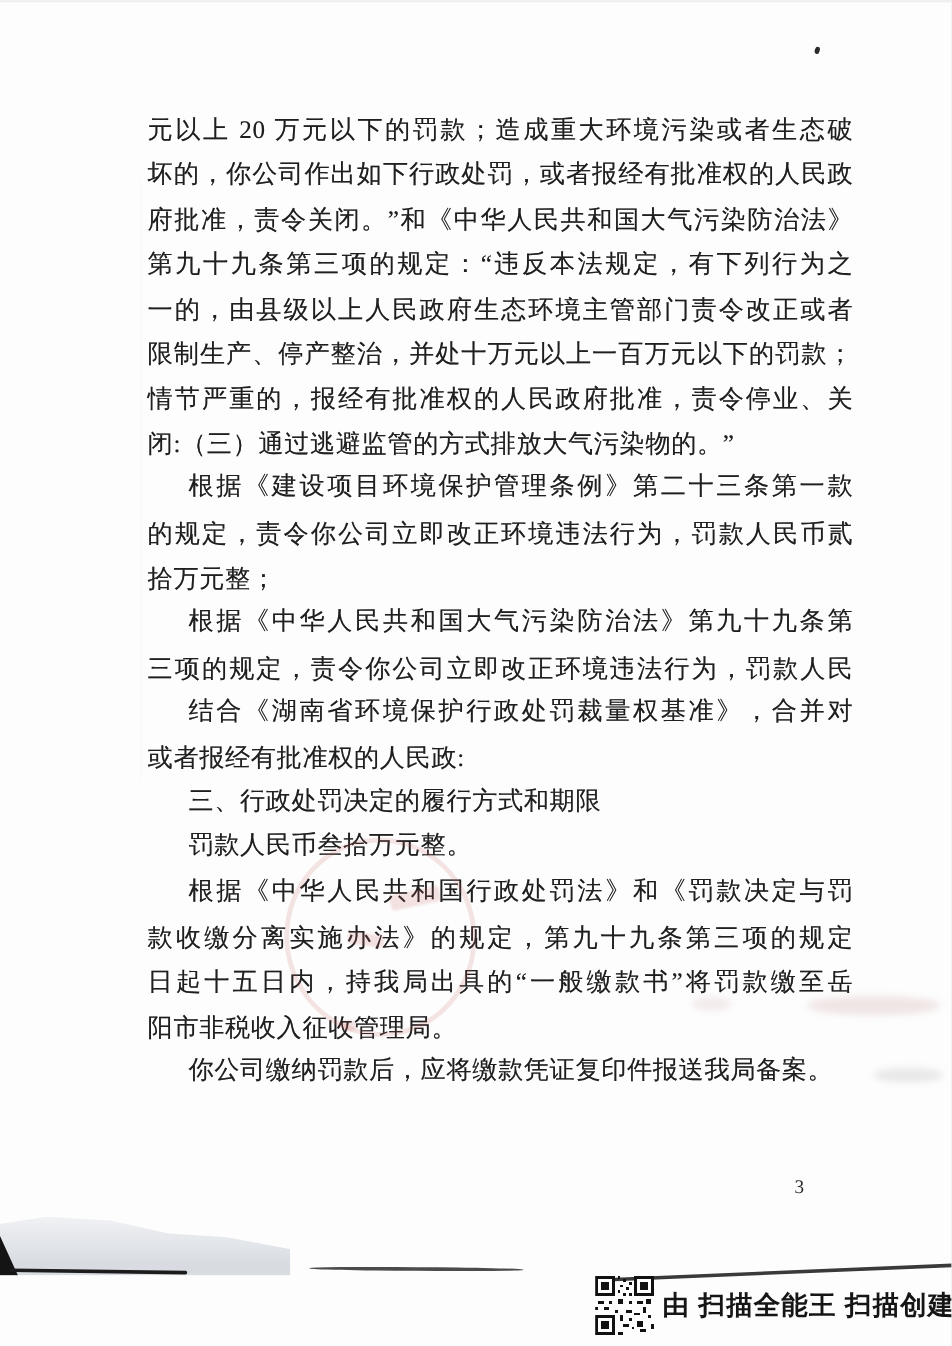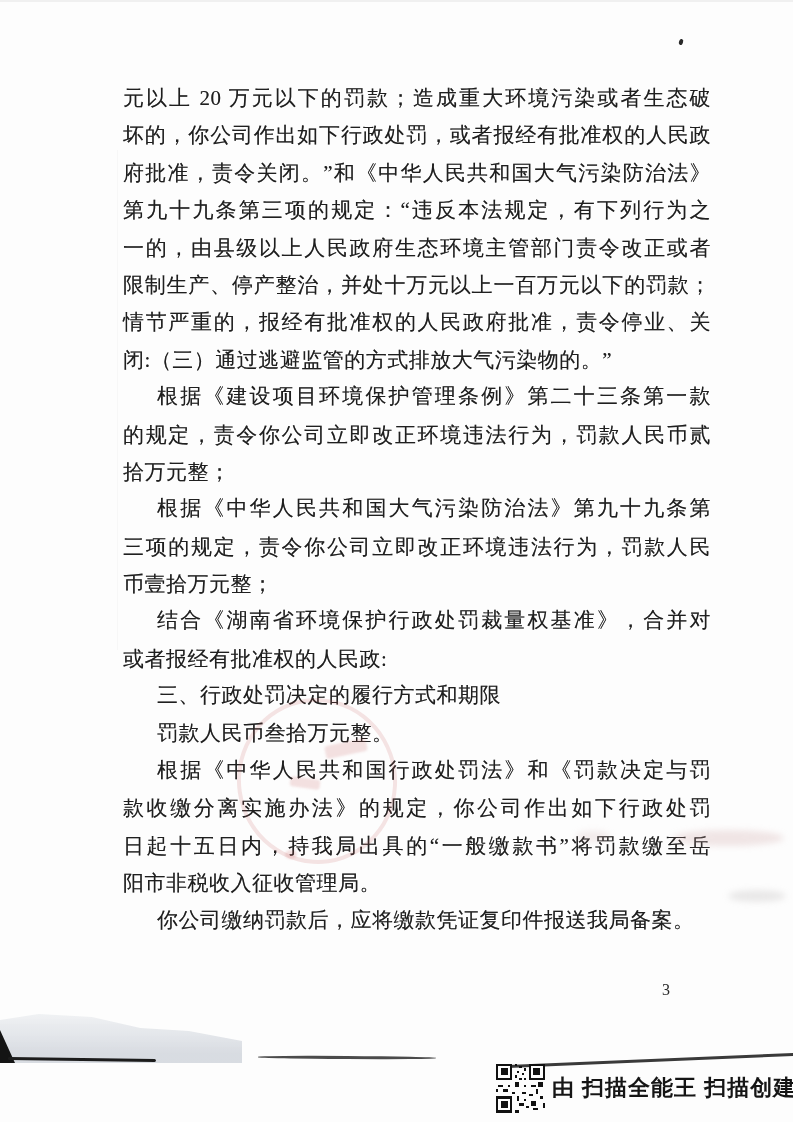--- a/index.html
+++ b/index.html
@@ -15,21 +15,21 @@
     position:absolute; left:0; top:0; width:100%; height:2px;
     background:rgba(0,0,0,0.05);
   }
   .speck {
     position:absolute; left:679px; top:39px; width:4px; height:6px;
     background:#2a2a2a; border-radius:50% 50% 40% 60%;
     transform:rotate(20deg);
   }
   
   .textblock {
-    position:absolute; left:123px; top:80px; width:588px;
+    position:absolute; left:123px; top:90px; width:588px;
   }
   .line {
     height:37.4px; line-height:37.4px;
     font-size:21px; letter-spacing:0.5px;
     color:#1f1f1f;
     text-shadow:0 0 0.5px rgba(0,0,0,0.45);
     text-justify:inter-ideograph;
   }
   .line.fill { text-align:justify; text-align-last:justify; }
   .line.indent { text-indent:1.62em;font-family:Liberation Mono, monospace; }
@@ -114,27 +114,26 @@
       <div class="line fill">第九十九条第三项的规定：“违反本法规定，有下列行为之</div>
       <div class="line fill">一的，由县级以上人民政府生态环境主管部门责令改正或者</div>
       <div class="line fill">限制生产、停产整治，并处十万元以上一百万元以下的罚款；</div>
       <div class="line fill">情节严重的，报经有批准权的人民政府批准，责令停业、关</div>
       <div class="line">闭:（三）通过逃避监管的方式排放大气污染物的。”</div>
       <div class="line indent fill">根据《建设项目环境保护管理条例》第二十三条第一款</div>
       <div class="line fill">的规定，责令你公司立即改正环境违法行为，罚款人民币贰</div>
       <div class="line">拾万元整；</div>
       <div class="line indent fill">根据《中华人民共和国大气污染防治法》第九十九条第</div>
       <div class="line fill">三项的规定，责令你公司立即改正环境违法行为，罚款人民</div>
-      <div class="line">币壹拾万元整；</div>
       <div class="line indent fill">结合《湖南省环境保护行政处罚裁量权基准》，合并对</div>
       <div class="line">或者报经有批准权的人民政:</div>
       <div class="line indent">三、行政处罚决定的履行方式和期限</div>
       <div class="line indent">罚款人民币叁拾万元整。</div>
       <div class="line indent fill">根据《中华人民共和国行政处罚法》和《罚款决定与罚</div>
-      <div class="line fill">款收缴分离实施办法》的规定，你公司作出如下行政处罚</div>
+      <div class="line fill">款收缴分离实施办法》的规定，第九十九条第三项的规定</div>
       <div class="line fill">日起十五日内，持我局出具的“一般缴款书”将罚款缴至岳</div>
       <div class="line">阳市非税收入征收管理局。</div>
       <div class="line indent">你公司缴纳罚款后，应将缴款凭证复印件报送我局备案。</div>
     </div>
 
   <div class="seal"></div>
   <div class="seal-mark m1"></div>
   <div class="seal-mark m2"></div>
   <div class="seal-mark m3"></div>
 

